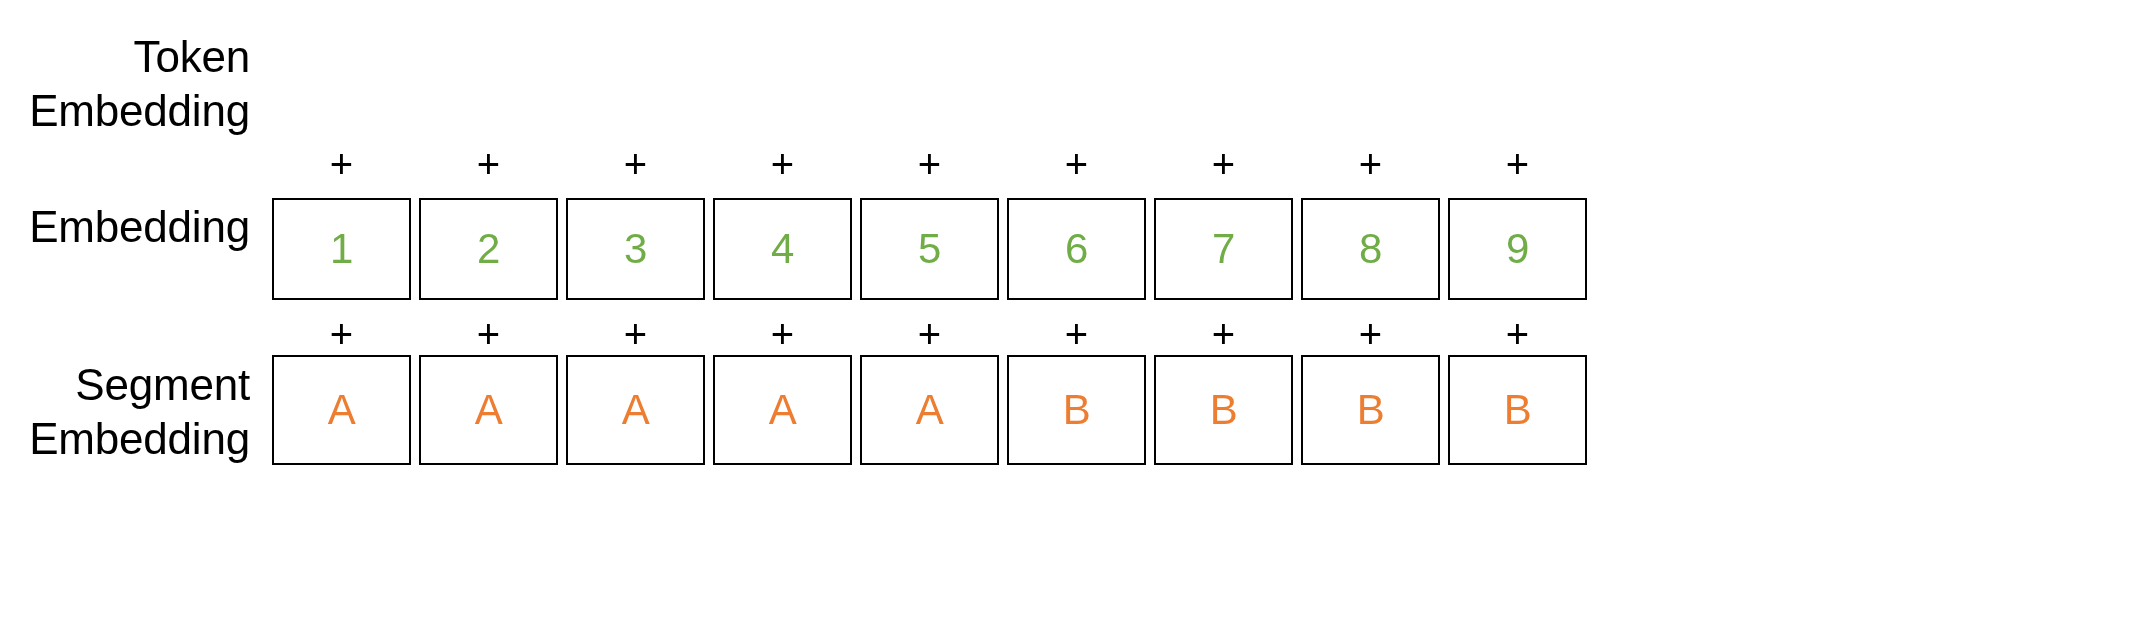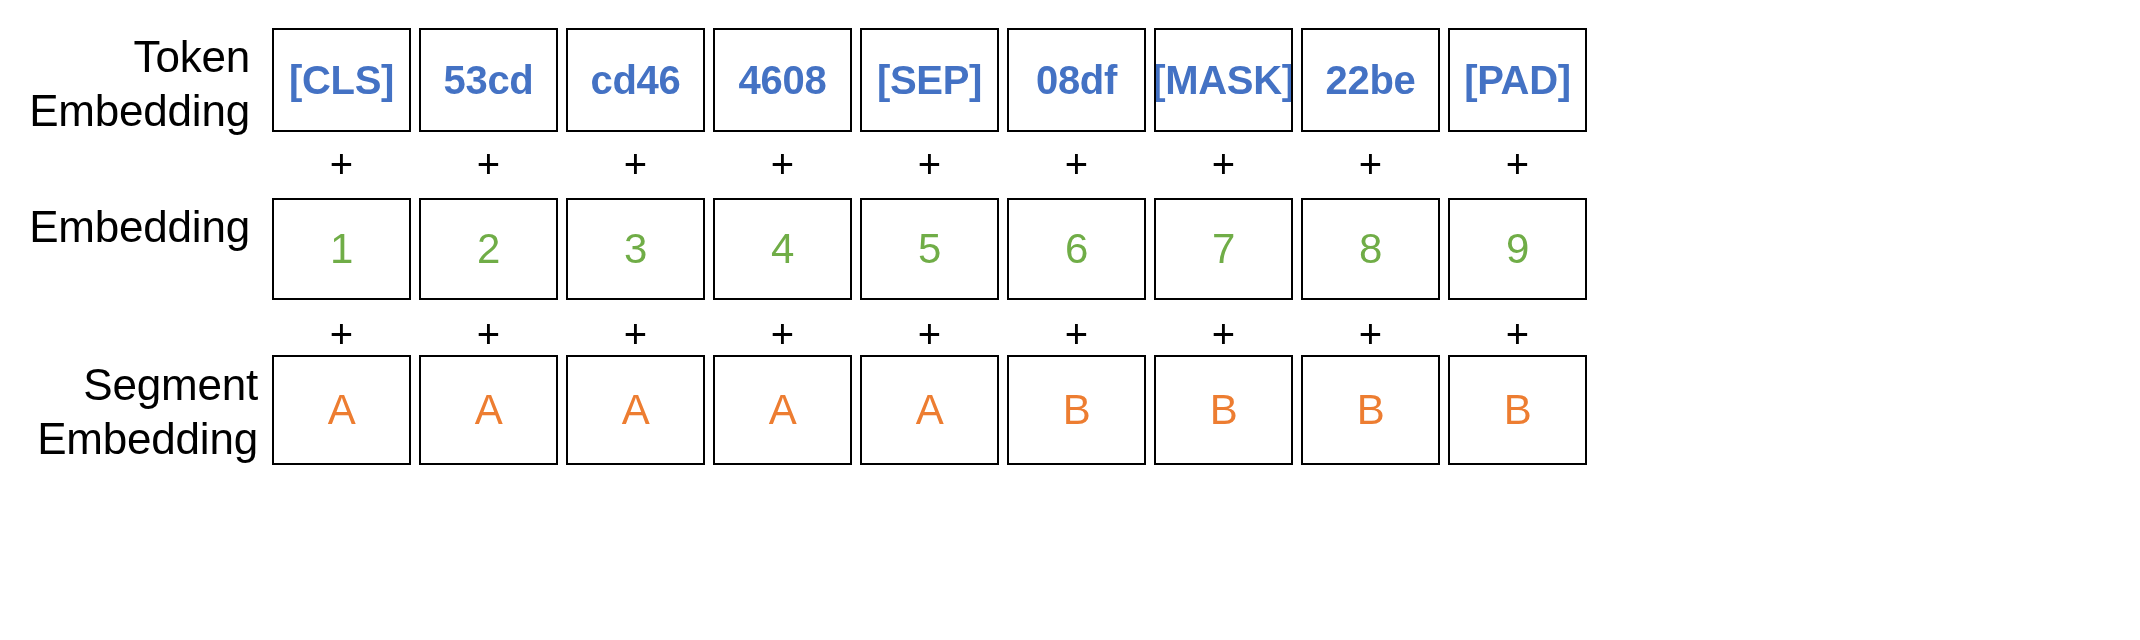--- a/index.html
+++ b/index.html
@@ -81,41 +81,30 @@
 
   
   #token-row    { top: 28px; }
   #plus-row-1   { top: 142px; height: 44px; }
   #position-row { top: 198px; }
   #plus-row-2   { top: 312px; height: 44px; }
   #segment-row  { top: 355px; }
 
   #token-label    { top: 30px; }
   #position-label { top: 200px; }
-  #segment-label  { top: 358px; margin-left: 8px; }
+  #segment-label  { top: 358px; }
 </style>
 </head>
 <body>
 
 <div id="diagram">
 
   <div class="row-label" id="token-label">
     <span class="lbl-line">Token</span>
     <span class="lbl-line">Embedding</span>
-  </div>
-  <div class="cell-row" id="token-row">
-    <div class="cell token">[CLS]</div>
-    <div class="cell token">53cd</div>
-    <div class="cell token">cd46</div>
-    <div class="cell token">4608</div>
-    <div class="cell token">[SEP]</div>
-    <div class="cell token">08df</div>
-    <div class="cell token">[MASK]</div>
-    <div class="cell token">22be</div>
-    <div class="cell token">[PAD]</div>
   </div>
 
   <div class="plus-row" id="plus-row-1">
     <div class="plus-cell">+</div>
     <div class="plus-cell">+</div>
     <div class="plus-cell">+</div>
     <div class="plus-cell">+</div>
     <div class="plus-cell">+</div>
     <div class="plus-cell">+</div>
     <div class="plus-cell">+</div>

